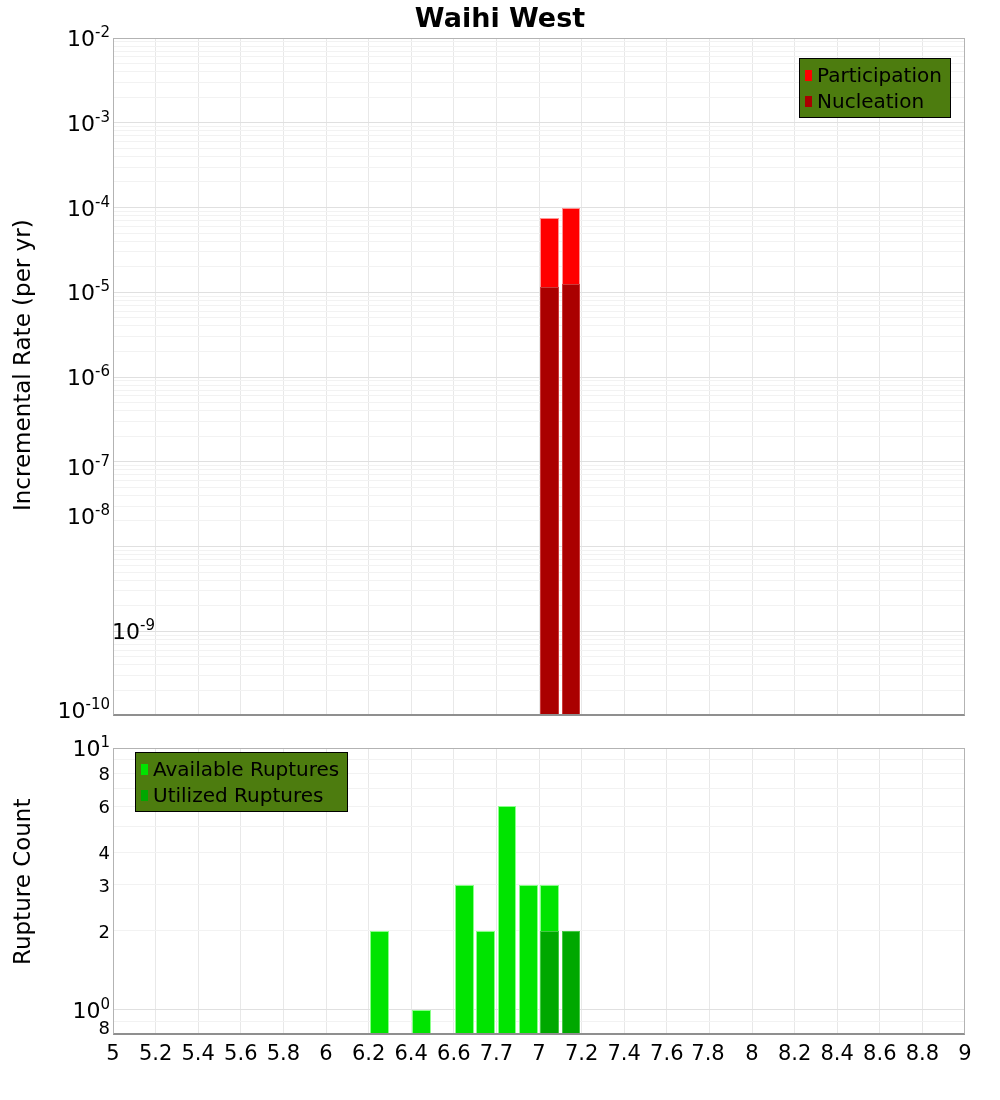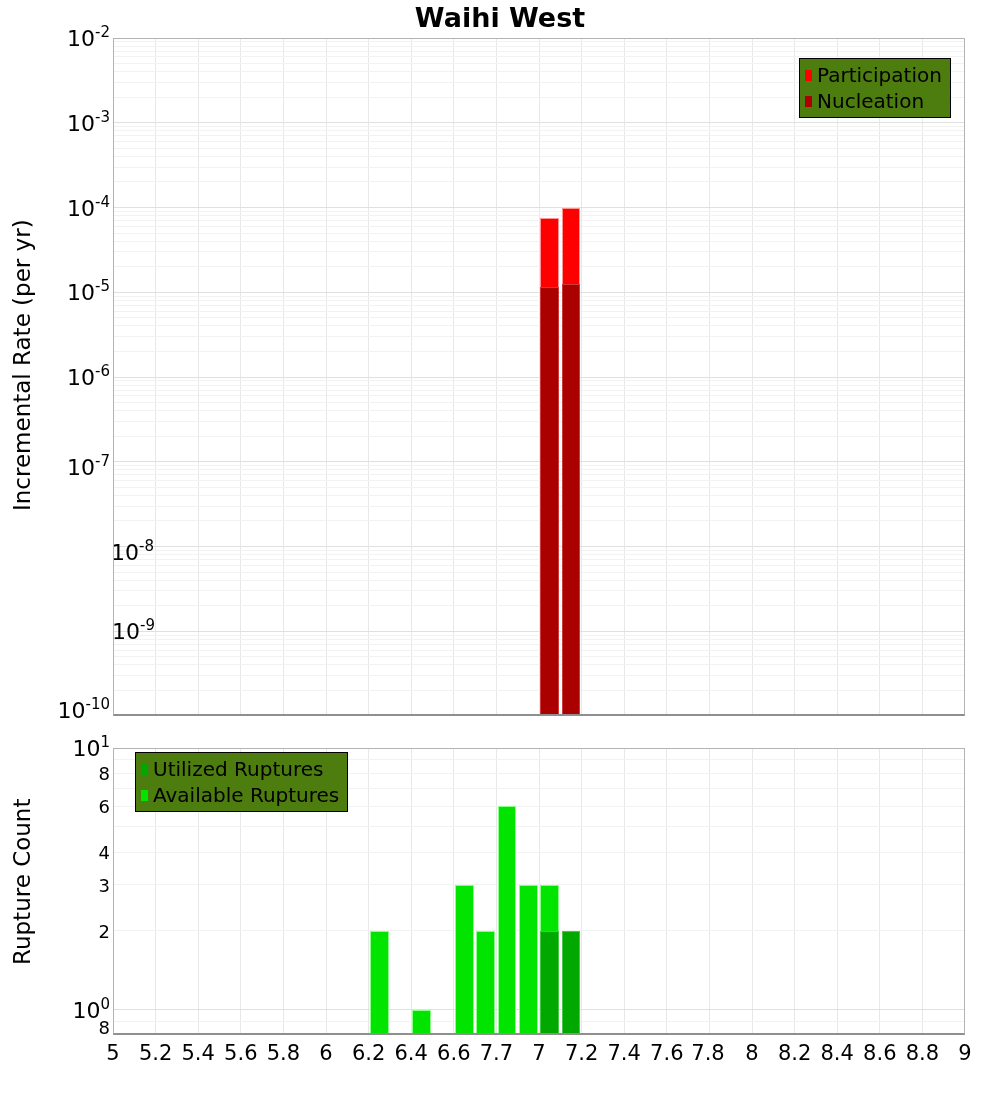--- a/index.html
+++ b/index.html
@@ -192,35 +192,35 @@
         <div class="sw" style="background: rgb(255, 0, 0);"></div>
         <div class="ltext">Participation</div>
       </div>
       <div class="lrow">
         <div class="sw" style="background: rgb(170, 0, 0);"></div>
         <div class="ltext">Nucleation</div>
       </div>
     </div>
   <div id="botLegend" class="legend">
       <div class="lrow">
+        <div class="sw" style="background: rgb(0, 228, 0);"></div>
+        <div class="ltext">Available Ruptures</div>
+      </div>
+      <div class="lrow">
         <div class="sw" style="background: rgb(0, 168, 0);"></div>
         <div class="ltext">Utilized Ruptures</div>
-      </div>
-      <div class="lrow">
-        <div class="sw" style="background: rgb(0, 228, 0);"></div>
-        <div class="ltext">Available Ruptures</div>
       </div>
     </div>
 <div class="ytick major" style="top: 38px;"><span>10</span><sup>-2</sup></div>
     <div class="ytick major" style="top: 122.75px;"><span>10</span><sup>-3</sup></div>
     <div class="ytick major" style="top: 207.5px;"><span>10</span><sup>-4</sup></div>
     <div class="ytick major" style="top: 292.25px;"><span>10</span><sup>-5</sup></div>
     <div class="ytick major" style="top: 377px;"><span>10</span><sup>-6</sup></div>
     <div class="ytick major" style="top: 451px; margin-top: 16px;"><span>10</span><sup>-7</sup></div>
-    <div class="ytick major" style="top: 552px; padding-left: 44px;"><span>10</span><sup>-8</sup></div>
+    <div class="ytick major" style="top: 516px;"><span>10</span><sup>-8</sup></div>
     <div class="ytick major" style="top: 631.25px; padding-left: 45px;"><span>10</span><sup>-9</sup></div>
     <div class="ytick major" style="top: 710px;"><span>10</span><sup>-10</sup></div>
     <div class="ytick major" style="top: 748px;"><span>10</span><sup>1</sup></div>
     <div class="ytick minor" style="top: 773.356px;"><span>8</span></div>
     <div class="ytick minor" style="top: 806.045px;"><span>6</span></div>
     <div class="ytick minor" style="top: 852.119px;"><span>4</span></div>
     <div class="ytick minor" style="top: 884.808px;"><span>3</span></div>
     <div class="ytick minor" style="top: 930.881px;"><span>2</span></div>
     <div class="ytick major" style="top: 1009.64px;"><span>10</span><sup>0</sup></div>
     <div class="ytick minor" style="top: 1027px;"><span>8</span></div>

